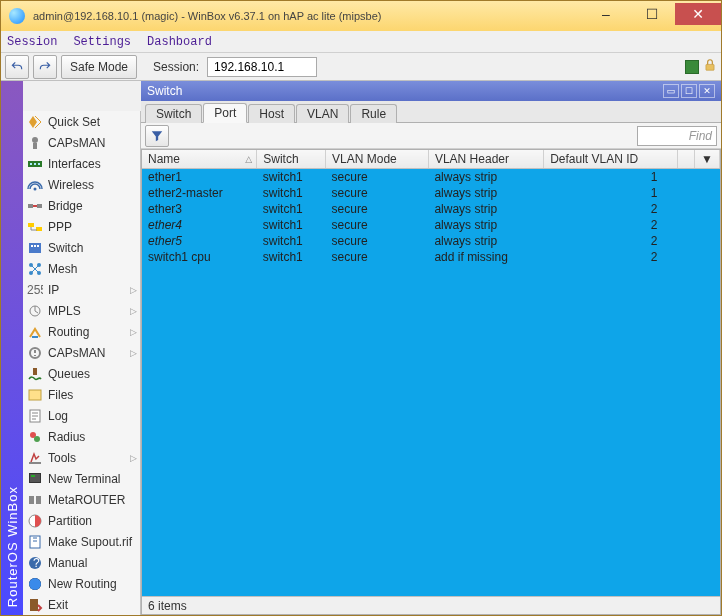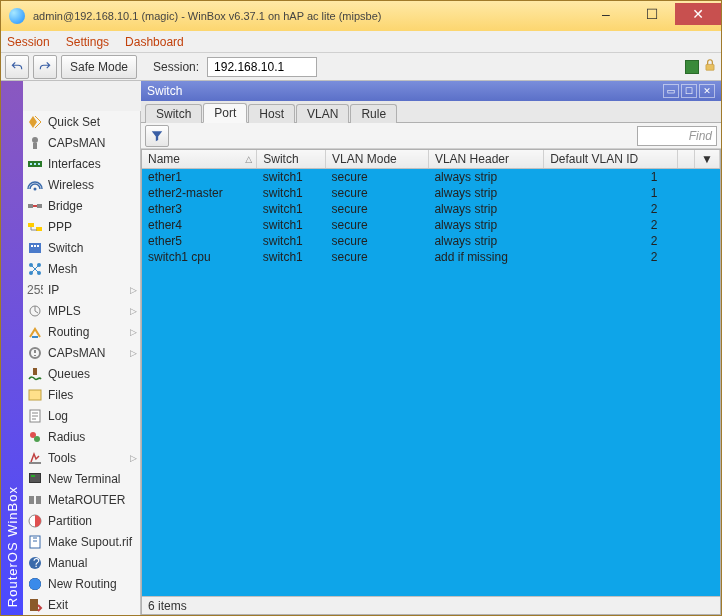--- a/index.html
+++ b/index.html
@@ -7,21 +7,21 @@
   .window { width: 722px; height: 616px; border: 1px solid #a07a2a; display: flex; flex-direction: column; background: #f0f0f0;}
   .titlebar { height: 30px; background: linear-gradient(#ffe9a6, #fcd66f); display: flex; align-items: center; padding: 0 0 0 8px; color: #333; }
   .titlebar .icon { width: 16px; height: 16px; border-radius: 50%; background: radial-gradient(circle at 30% 30%, #a6e8ff, #1a8cff); margin-right: 8px; }
   .titlebar .title { flex: 1; font-size: 11px; color: #444; }
   .titlebtns { display: flex; }
   .tbtn { width: 46px; height: 22px; margin-top:-4px; display:flex; align-items:center; justify-content:center; font-size:14px;}
   .tbtn.min { background:transparent; color:#333;}
   .tbtn.max { background:transparent; color:#333;}
   .tbtn.close { background:#c8504f; color:#fff;}
   .menubar { height: 22px; background:#f0f0f0; display:flex; align-items:center; padding:0 6px; border-bottom:1px solid #d0d0d0;}
-  .menubar span { margin-right:16px; color:#c2410c;}
+  .menubar span { margin-right:16px; color:#4c1d95;font-family:Liberation Mono, monospace;}
   .toolbar { height: 28px; display:flex; align-items:center; padding:2px 4px; border-bottom:1px solid #c0c0c0; gap:4px;}
   .tbutton { height:24px; border:1px solid #aaa; background:linear-gradient(#fefefe,#e6e6e6); padding:0 8px; display:flex; align-items:center; border-radius:2px; color:#333;}
   .tbutton.small { width:24px; padding:0; justify-content:center;}
   .tbutton.small svg{ width:14px;height:14px; stroke:#3a5fa5; fill:none; stroke-width:2;}
   .session-label { margin-left:12px; margin-right:4px; color:#333;}
   .session-box { border:1px solid #aaa; background:#fff; padding:1px 6px; width:110px; height:20px; display:flex; align-items:center;}
   .right-icons { margin-left:auto; display:flex; gap:4px; align-items:center;}
   .sq-green { width:14px;height:14px; background:#3a8a3a; border:1px solid #2a6a2a;}
   .lock-icon svg{width:14px;height:14px;}
 
@@ -46,21 +46,21 @@
   .filter-btn { width:24px; height:22px; border:1px solid #aaa; background:linear-gradient(#fefefe,#e6e6e6); display:flex; align-items:center; justify-content:center; border-radius:2px;}
   .filter-btn svg { width:14px; height:14px; fill:#3a5fa5;}
   .find-box { margin-left:auto; width:80px; height:20px; border:1px solid #aaa; background:#fff; color:#999; font-style:italic; padding:0 4px; display:flex; align-items:center; justify-content:flex-end;}
 
   .grid { flex:1; background:#0ea5e9; overflow:hidden; position:relative;}
   table { width:100%; border-collapse:collapse;}
   th { text-align:left; font-weight:normal; background:linear-gradient(#f8f8f8,#eaeaea); border-right:1px solid #d0d0d0; border-bottom:1px solid #c0c0c0; padding:2px 6px; height:18px; color:#333; position:relative;}
   th .sort { position:absolute; right:4px; top:4px; font-size:9px; color:#888;}
   th.last { width:20px; text-align:center;}
   td { padding:1px 6px; border-bottom:0; height:16px; color:#222;}
-  td.italic { }
+  td.italic { font-style:italic;}
   td.num { text-align:right; padding-right:20px;}
   .status { height:18px; border-top:1px solid #c0c0c0; background:#f0f0f0; display:flex; align-items:center; padding:0 6px; color:#333;}
   .grid-border { border:1px solid #b0b0b0; margin:0px; flex:1; display:flex; flex-direction:column; background:#fff;}
 </style>
 </head>
 <body>
 
 <div class="window">
   <div class="titlebar">
     <div class="icon"></div>

